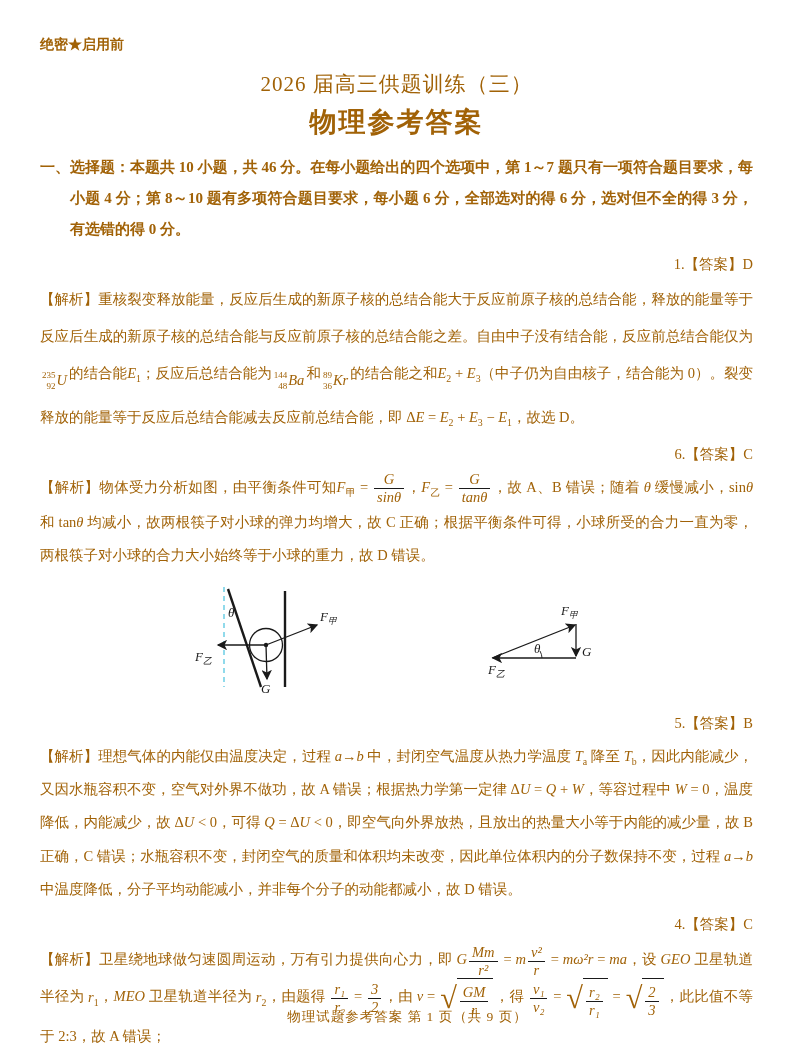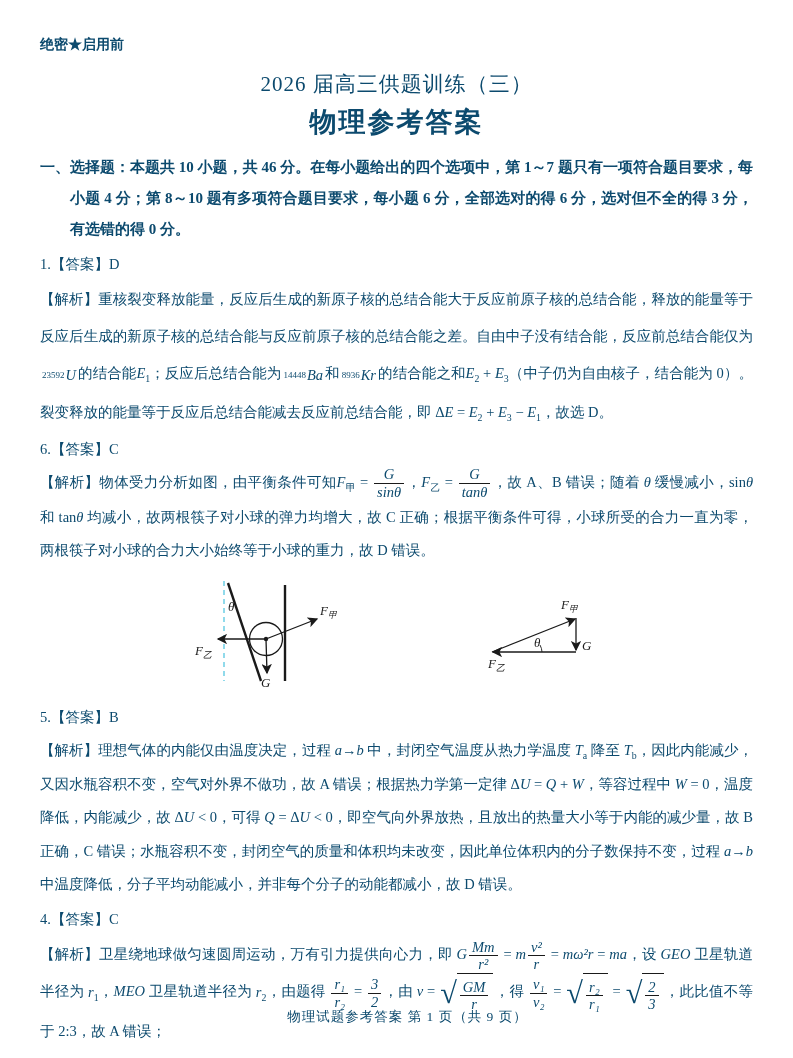--- a/index.html
+++ b/index.html
@@ -1,21 +1,21 @@
 <!DOCTYPE html>
 <html><head>
 <meta charset="utf-8">
 <style>
   html,body{margin:0;padding:0;background:#888;}
   .page{
     position:relative;
     width:793px;height:1058px;
     margin:0 auto;
     background:#fff;
-    color:#0c4a6e;
+    color:#a16207;
     font-family:"Liberation Serif","DejaVu Serif",serif;
     font-size:14.5px;
     box-sizing:border-box;
     padding:36px 40px 0 40px;
     overflow:hidden;
   }
   .notice{font-weight:bold;font-size:14px;}
   .title{
     text-align:center;font-size:21px;font-weight:normal;
     margin:16px 0 4px 0;letter-spacing:1px;
@@ -23,42 +23,42 @@
   .subtitle{
     text-align:center;font-size:27px;font-weight:bold;
     margin:6px 0 12px 0;letter-spacing:2px;
   }
   .instructions{
     font-weight:bold;font-size:15px;line-height:2.05;
     margin:4px 0 6px 0;
     padding-left:30px;text-indent:-30px;
     text-align:justify;
   }
-  .answer-line{margin:4px 0 2px 0;line-height:2.0;}
+  .answer-line{margin:4px 0 2px 0;line-height:2.0;text-align:right;}
   .analysis{
     margin:0 0 4px 0;line-height:2.55;
     text-align:justify;
   }
   .analysis.tight{line-height:2.3;}
   
   .mi{font-style:italic;}
   .mvar{white-space:nowrap;}
   .mvar sub{font-size:0.68em;}
   .frac{
     display:inline-flex;flex-direction:column;vertical-align:middle;
     text-align:center;line-height:1.15;margin:0 2px;font-style:italic;
   }
   .frac .num{padding:0 3px;border-bottom:1px solid #1a1a1a;}
   .frac .den{padding:0 3px;}
   .sqrt{display:inline-flex;align-items:center;vertical-align:middle;margin:0 1px;}
   .sqrt .radical{font-size:2.1em;line-height:0.85;font-weight:200;transform:translateY(1px);}
   .sqrt .radicand{border-top:1.2px solid #1a1a1a;padding:2px 3px 0 1px;}
   .nuc{display:inline-flex;align-items:center;margin:0 2px;white-space:nowrap;}
   .nuc .pre{
-    display:inline-flex;flex-direction:row;font-size:9px;line-height:1.15;
+    display:inline-flex;flex-direction:column;font-size:9px;line-height:1.15;
     text-align:right;margin-right:1px;
   }
   .nuc .sym{font-style:italic;}
   
   .figure{
     display:flex;justify-content:center;align-items:center;gap:45px;
     margin:10px 0 14px 0;
   }
   .figure svg{display:block;}
   .figlabel{font-style:italic;font-size:13px;fill:#1a1a1a;

